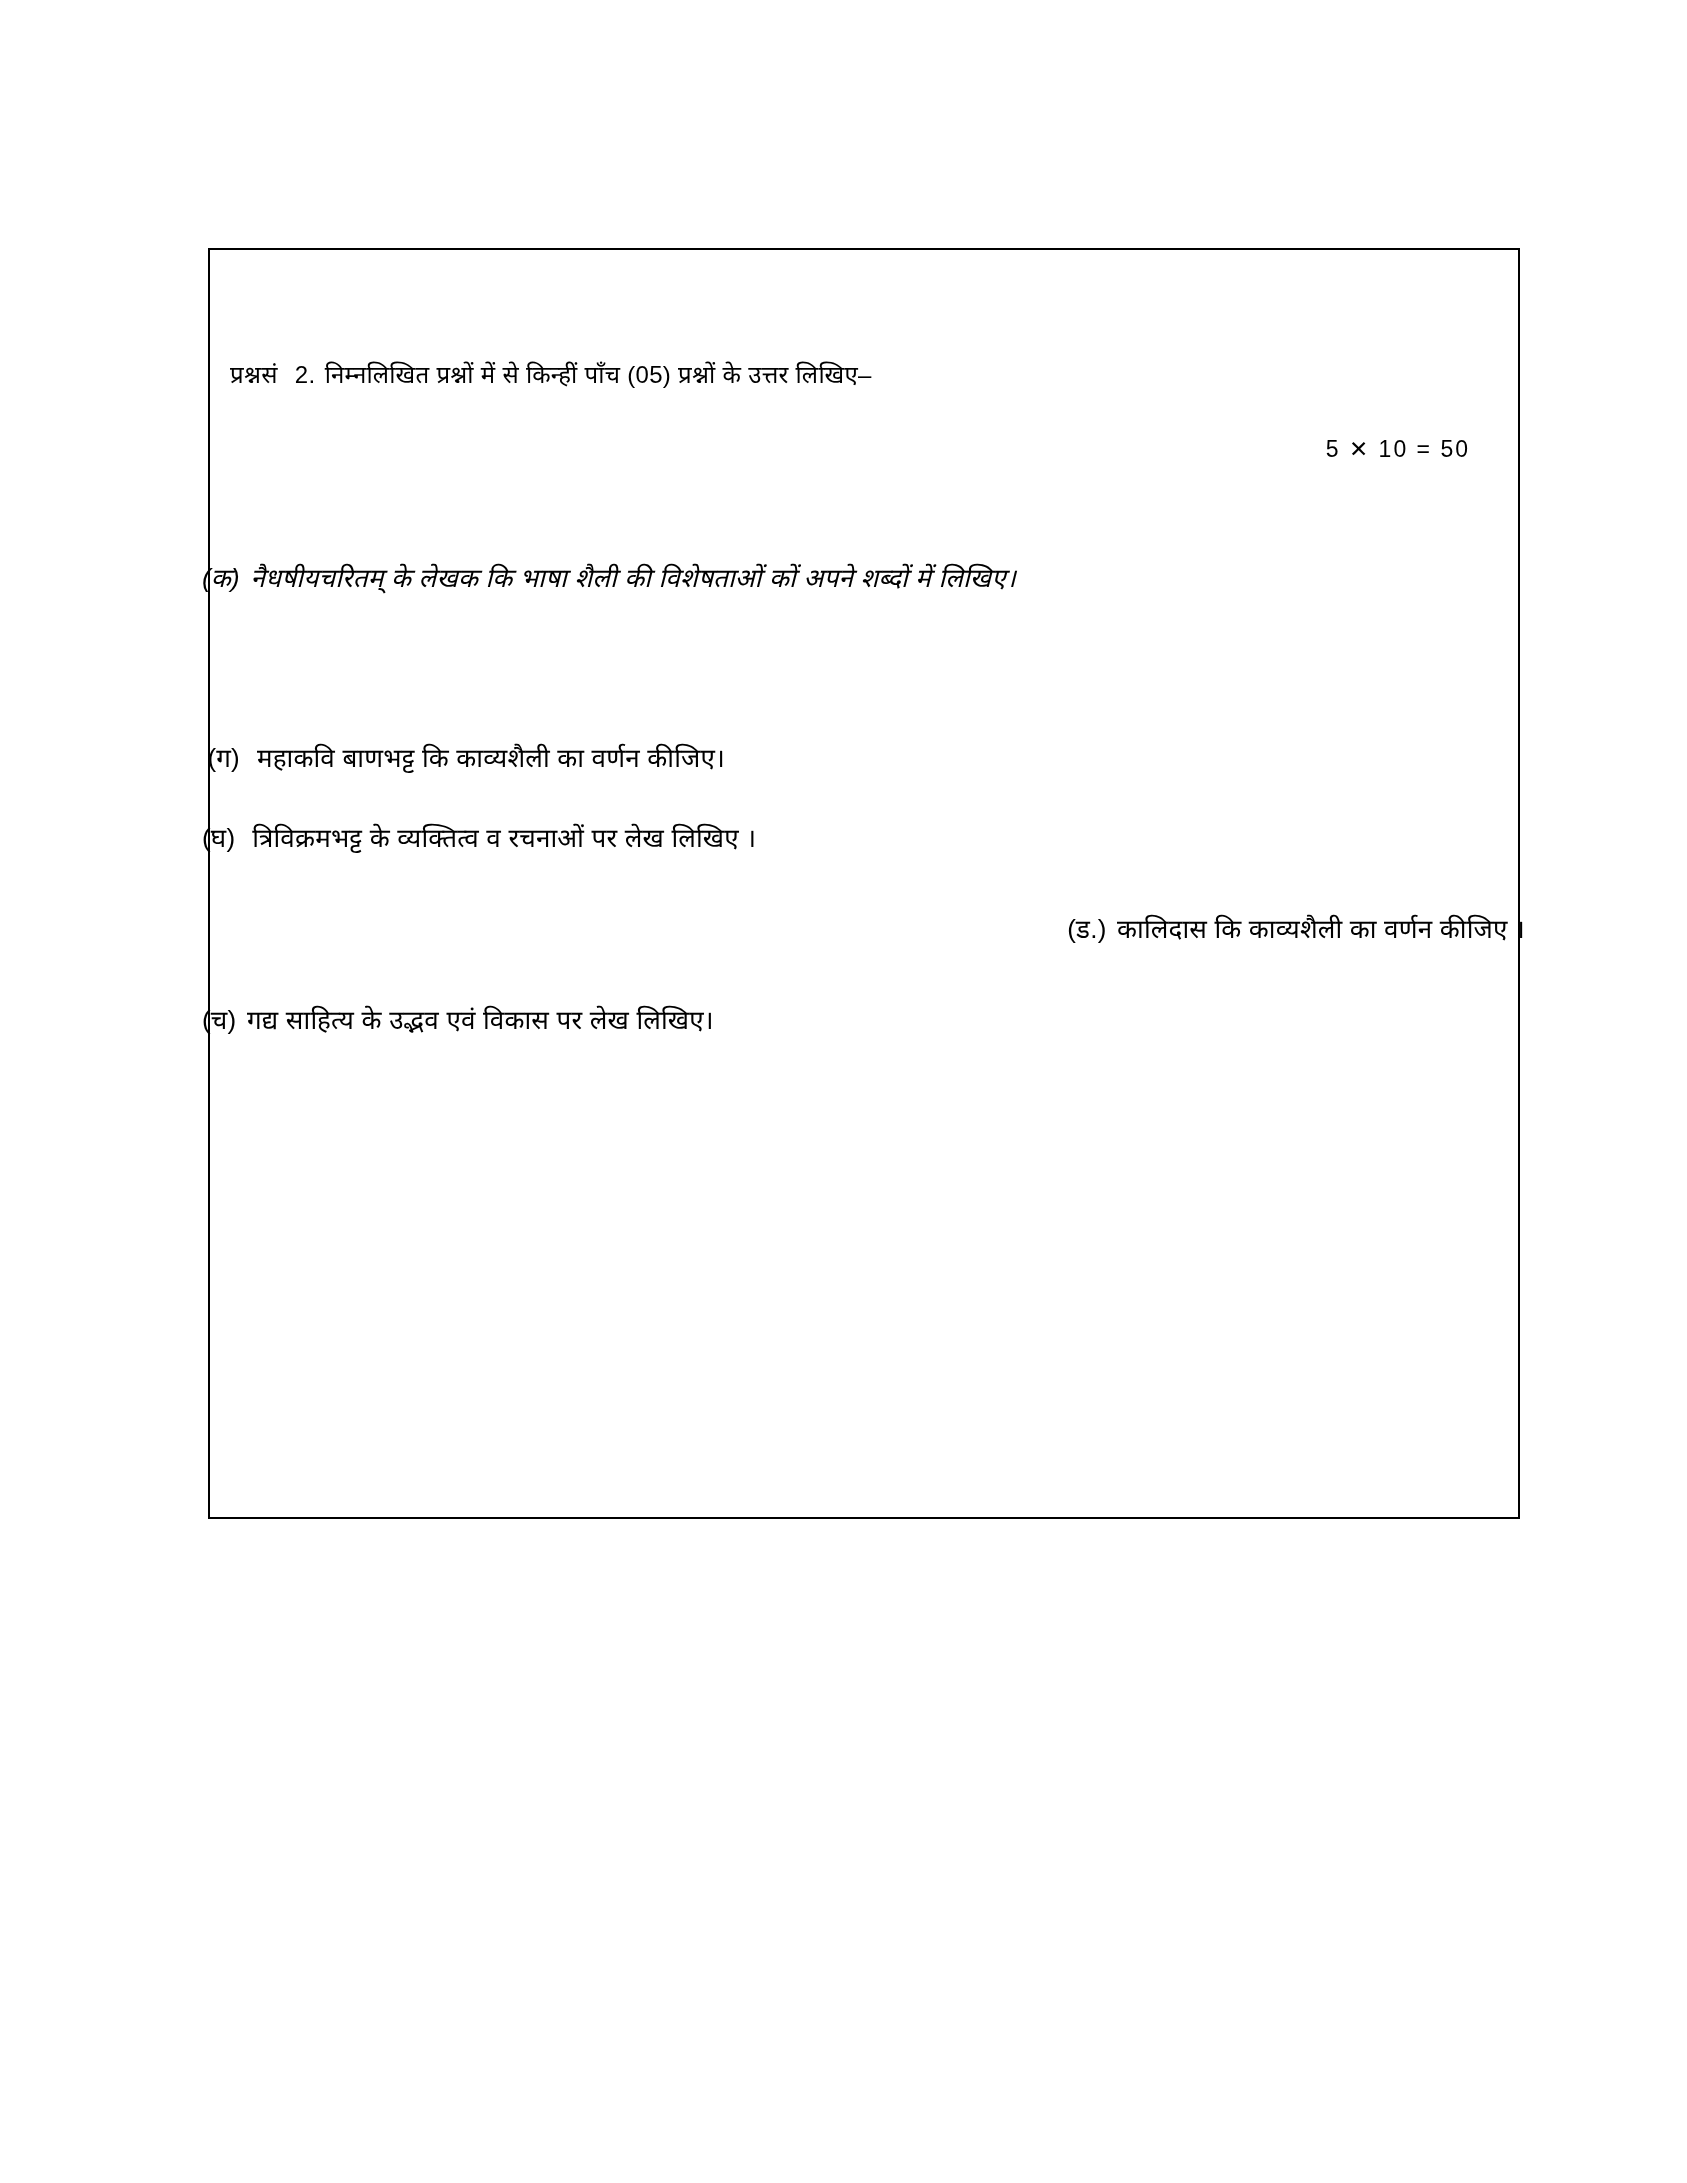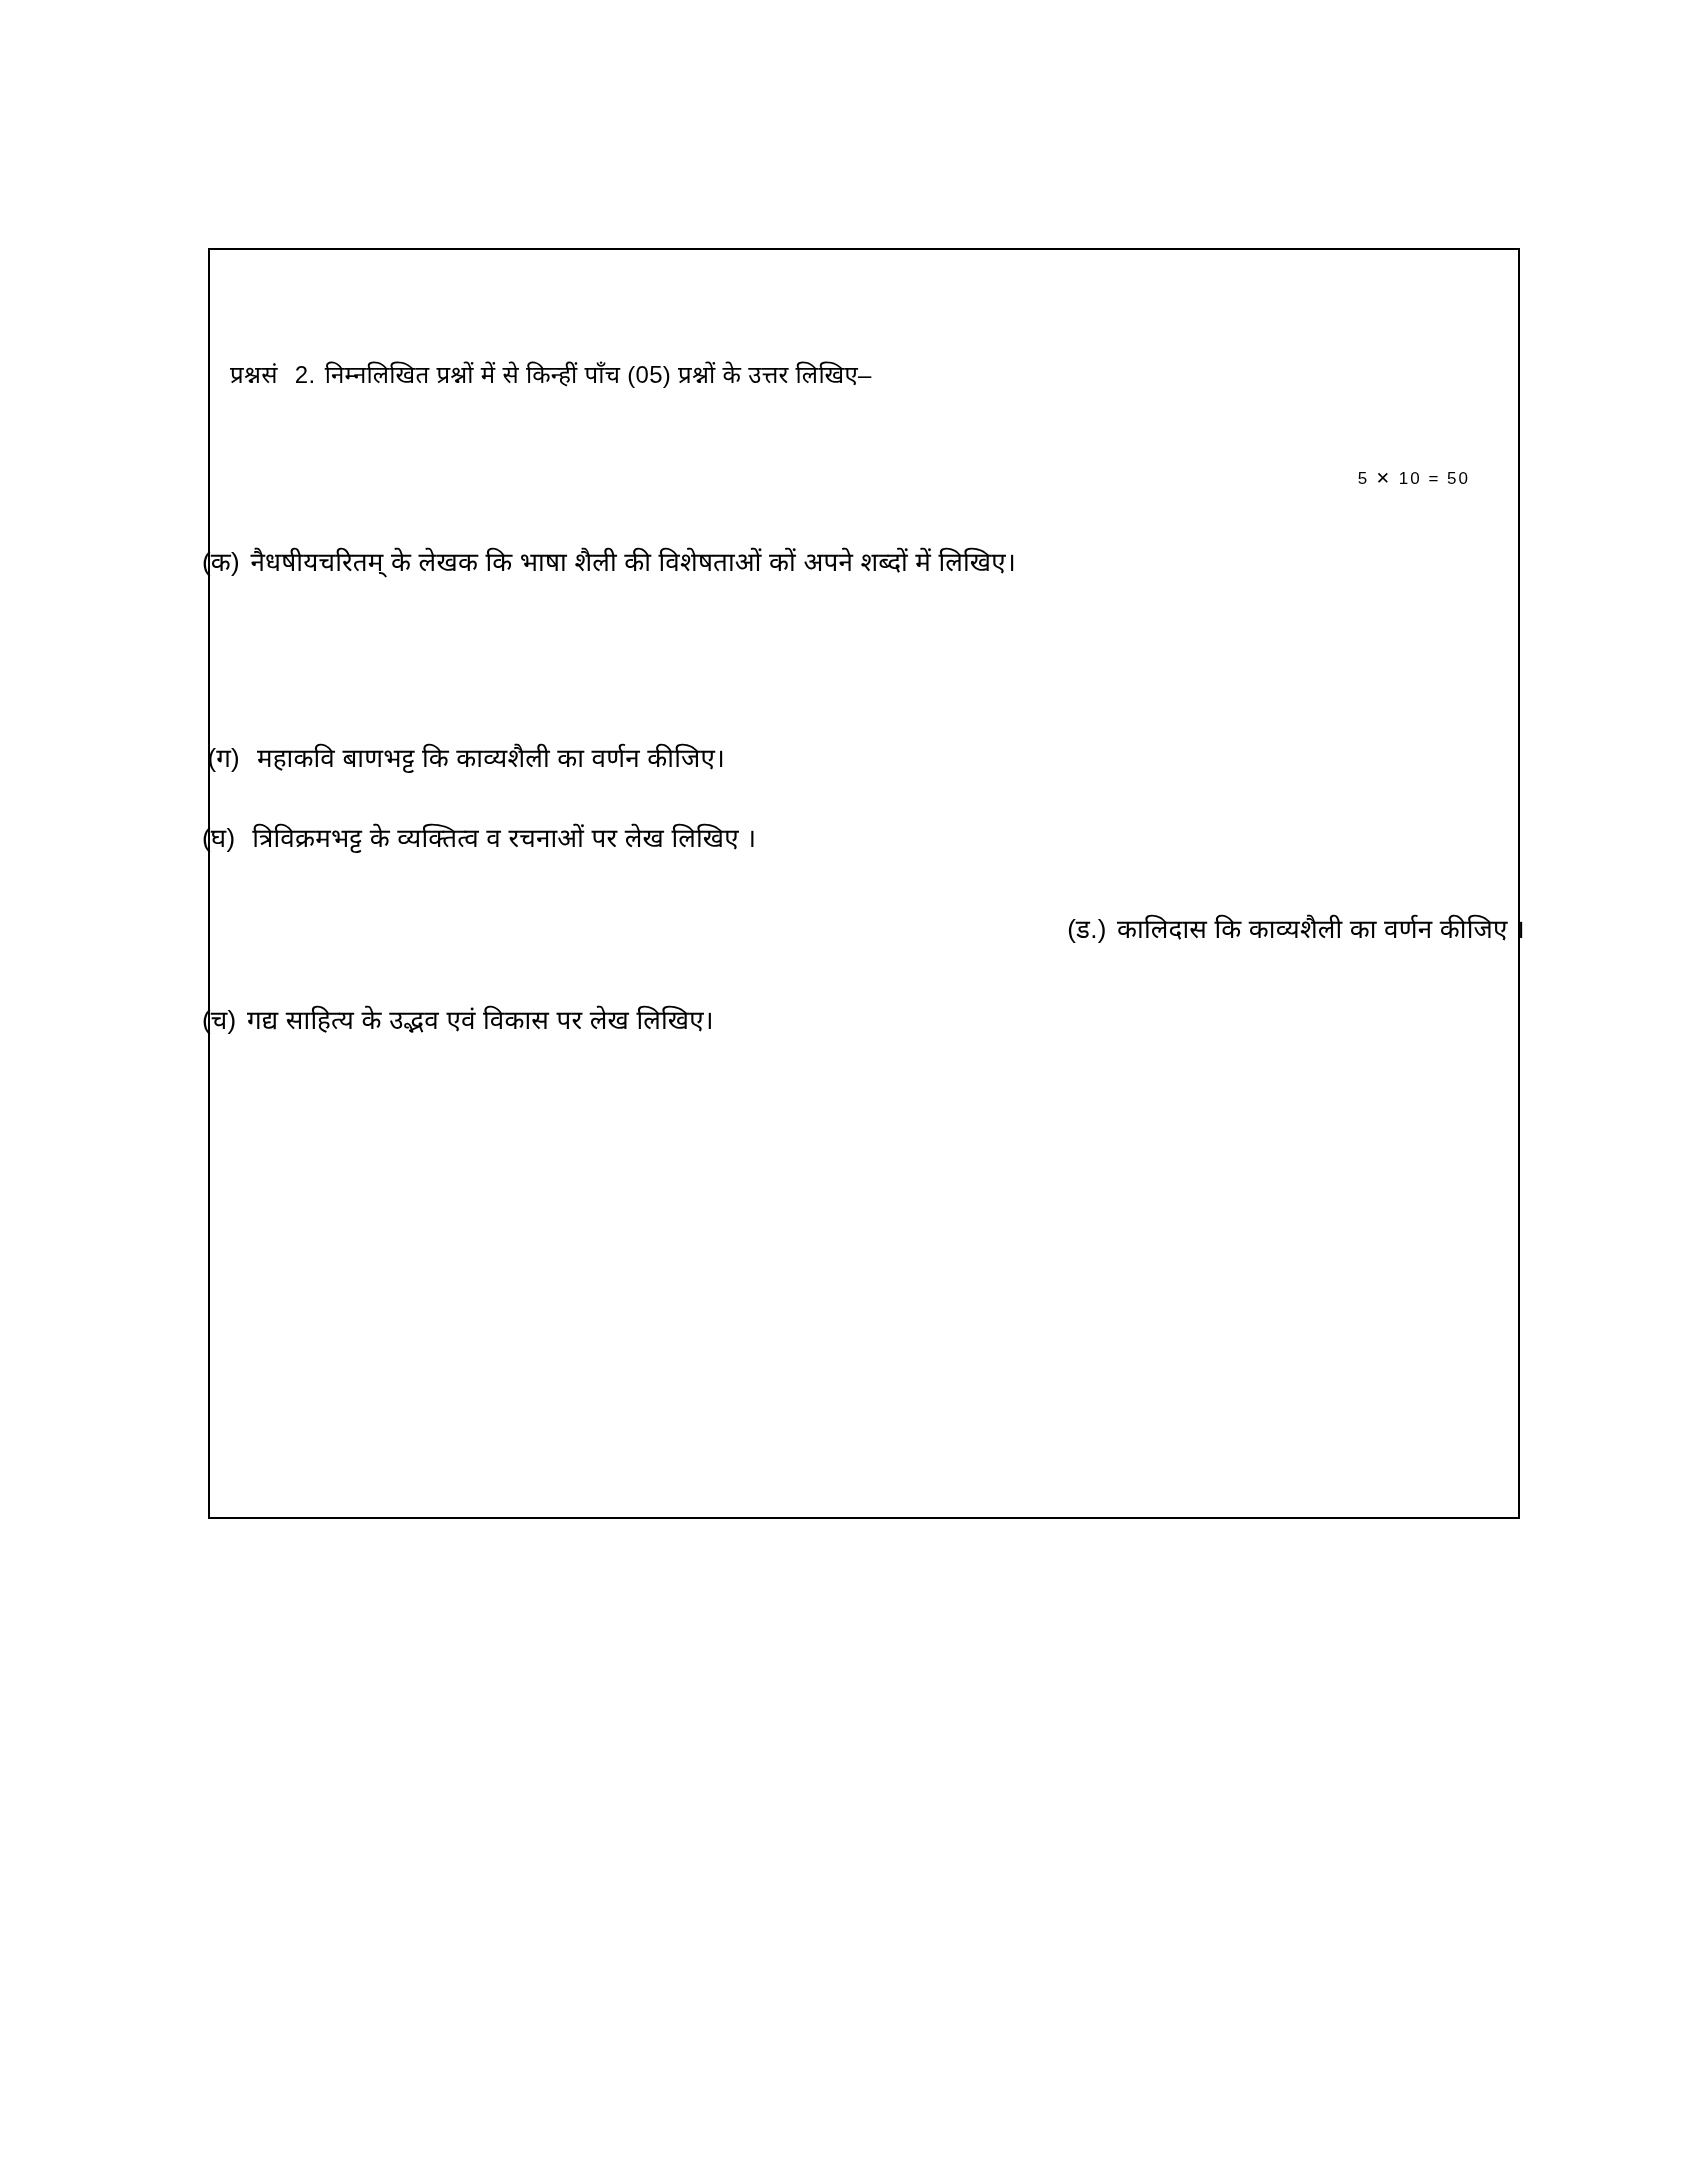--- a/index.html
+++ b/index.html
@@ -49,24 +49,24 @@
   .q-heading .lead {
     margin-right: 17px;
   }
   .q-heading .qnum {
     margin-right: 9.3px;
   }
 
   .marks-line {
     position: absolute;
     left: 0;
-    top: 218px;
+    top: 186px;
     width: 1260px;
     text-align: right;
-    font-size: 17px;
+    font-size: 23px;
     letter-spacing: 2px;
     font-family: "Liberation Sans", "DejaVu Sans", sans-serif;
   }
 
   
   .q-item {
     position: absolute;
     left: -8px;
     width: 1323px;
     font-size: 26px;
@@ -74,21 +74,21 @@
     white-space: nowrap;
     letter-spacing: 0.2px;
   }
   .q-item .label {
     display: inline-block;
   }
   .q-item .body {
     display: inline-block;
   }
 
-  .q-a { top: 296px; }
+  .q-a { top: 312px; font-style: italic; }
   .q-b { top: 389px; }
   .q-c { top: 492px; left: -2.6px; }
   .q-d { top: 572px; }
   .q-e { top: 663px; text-align: right; }
   .q-f { top: 754px; }
 
   
   .gap-sm .label { margin-right: 6.6px; }
   .gap-md .label { margin-right: 10.6px; }
   .gap-lg .label { margin-right: 17px; }

